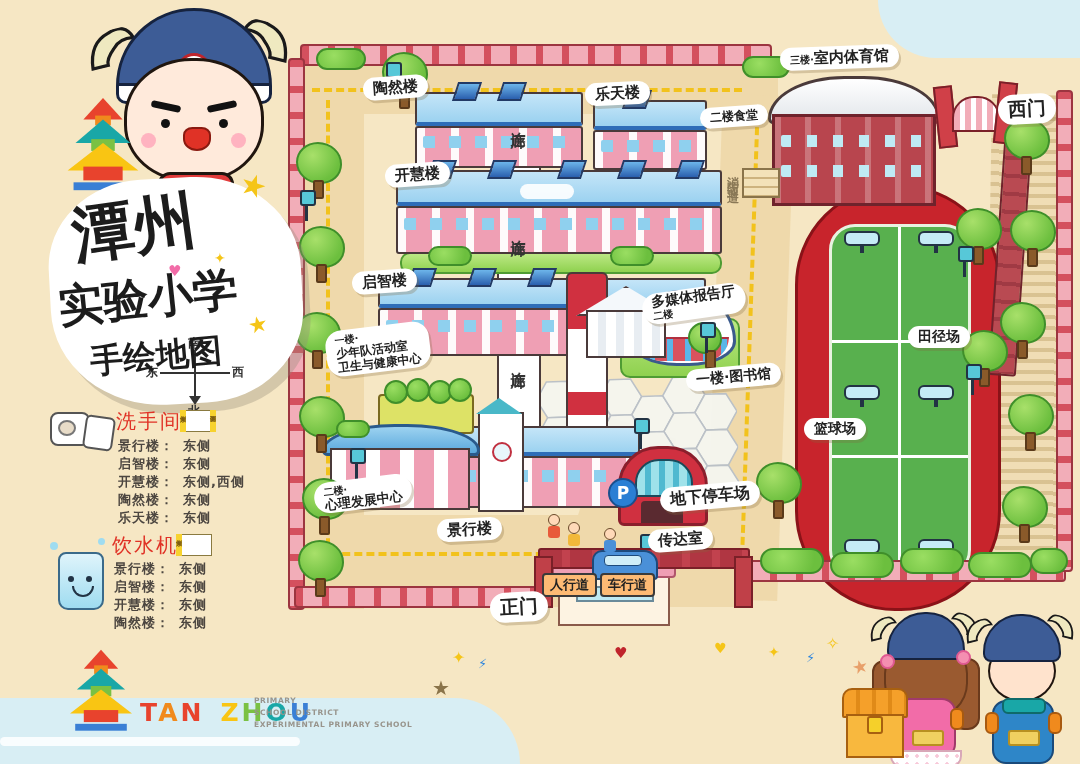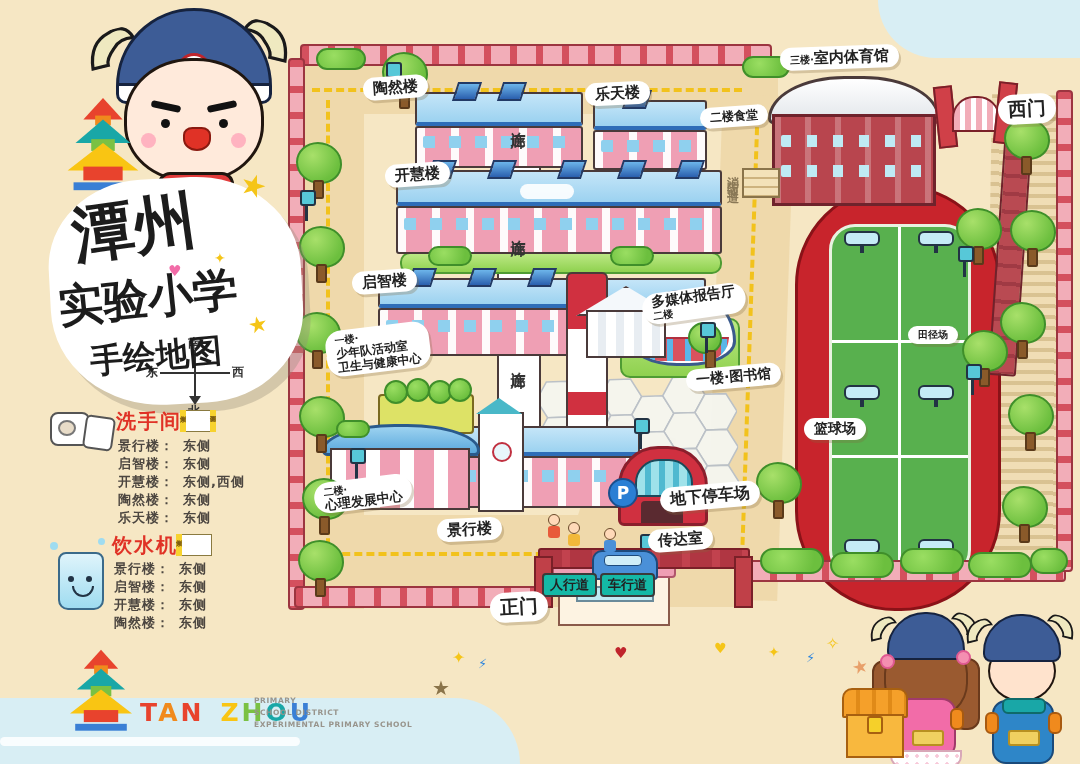--- a/index.html
+++ b/index.html
@@ -4,21 +4,21 @@
 <style>
   html,body{margin:0;padding:0;background:#fff;}
   #stage{position:relative;width:1080px;height:764px;background:#f6e7c4;overflow:hidden;
          font-family:"DejaVu Sans",sans-serif;}
   .abs{position:absolute;}
   
   .bubble{position:absolute;background:#fff;border-radius:16px;padding:2px 10px;font-weight:700;
           color:#222;font-size:15px;white-space:nowrap;box-shadow:2px 3px 0 rgba(130,105,60,.28);z-index:6;}
   .bubble .sm{font-size:10px;}
   .vtext{writing-mode:vertical-rl;text-orientation:upright;}
-  .sign{position:absolute;background:#14b8a6;border:2px solid #3a3a3a;border-radius:4px;font-weight:700;
+  .sign{position:absolute;background:#fdba74;border:2px solid #3a3a3a;border-radius:4px;font-weight:700;
         font-size:13px;color:#222;padding:1px 6px;z-index:6;white-space:nowrap;}
   
   .road{position:absolute;background:#efd9ab;z-index:1;}
   .strip{position:absolute;background:repeating-linear-gradient(180deg,rgba(164,131,63,.30) 0 4px,transparent 4px 11px),#f0ddb5;z-index:1;}
   .lawn{position:absolute;background:linear-gradient(#bce884,#8fd14f);border:2px solid #4f9c33;border-radius:10px;z-index:2;}
   
   .fence{position:absolute;background:repeating-linear-gradient(90deg,#d4505e 0 7px,#f2adb8 7px 26px);
          border:2px solid #9c3540;border-radius:4px;z-index:3;}
   .fencev{background:repeating-linear-gradient(180deg,#d4505e 0 7px,#f2adb8 7px 26px);}
   .redwall{position:absolute;background:repeating-linear-gradient(180deg,#b94a52 0 14px,#a03a44 14px 18px);
@@ -37,21 +37,21 @@
   .bldg{position:absolute;z-index:3;border:2px solid #4a3a3a;border-radius:3px;box-sizing:border-box;}
   .roof{background:linear-gradient(#c4e5f8,#9cd2f0);border-bottom:4px solid #2e6db8;}
   .pinkbody{background:repeating-linear-gradient(90deg,rgba(255,255,255,.95) 0 8px,transparent 8px 34px),#ef9fb4;}
   .winrow{position:absolute;left:6px;right:6px;height:12px;
           background:repeating-linear-gradient(90deg,#8fd0ee 0 12px,transparent 12px 26px);border-radius:2px;}
   .panel{position:absolute;width:20px;height:15px;background:linear-gradient(#6db5ea,#2a5fae);
          border:2px solid #223a66;transform:skewX(-18deg);z-index:4;}
   
   .leg{position:absolute;font-size:13px;font-weight:700;color:#4c4640;letter-spacing:1px;z-index:6;white-space:nowrap;}
   .leg .side{margin-left:9px;}
-  .leg-title{position:absolute;font-size:20px;font-weight:700;color:#e03226;z-index:6;letter-spacing:2px;}
+  .leg-title{position:absolute;font-size:20px;font-weight:400;color:#e03226;z-index:6;letter-spacing:2px;}
   .minibox{position:absolute;background:#fff;border:1px solid #8a7a40;width:34px;height:20px;z-index:6;}
   .minitab{position:absolute;background:#f7d22e;color:#7a5a10;font-size:6px;line-height:6px;font-weight:700;
            writing-mode:vertical-rl;text-orientation:upright;padding:1px 0;}
   
   .titletxt{position:absolute;font-weight:900;color:#1c1c1c;z-index:7;white-space:nowrap;}
   .star{position:absolute;color:#f5c518;z-index:7;}
   
   .en{position:absolute;font-size:7.5px;color:#98948c;letter-spacing:.6px;font-weight:700;z-index:6;}
   .pin{font-weight:900;font-size:25px;letter-spacing:3px;}
   
@@ -383,21 +383,21 @@
     <span class="sm">二楼·</span><br>
     <span style="font-size:13px">心理发展中心</span>
   </div>
   <div class="bubble" style="left:326px;top:326px;transform:rotate(-7deg);line-height:13px">
     <span class="sm">一楼·</span><br>
     <span style="font-size:12px">少年队活动室</span><br>
     <span style="font-size:12px">卫生与健康中心</span>
   </div>
   <div class="bubble" style="left:648px;top:528px;transform:rotate(-4deg)">传达室</div>
   <div class="bubble" style="left:660px;top:484px;font-size:16px;transform:rotate(-5deg)">地下停车场</div>
-  <div class="bubble" style="left:908px;top:326px;font-size:10px">田径场</div>
+  <div class="bubble" style="left:908px;top:326px;font-size:14px">田径场</div>
   <div class="bubble" style="left:804px;top:418px;font-size:14px">篮球场</div>
   <div class="bubble" style="left:490px;top:592px;font-size:19px;transform:rotate(-3deg)">正门</div>
 
   <div class="abs" style="left:82px;top:0;width:230px;height:200px;z-index:4">
     <svg class="abs" viewBox="0 0 40 28" width="52" style="left:4px;top:30px;transform:rotate(-14deg)">
         <use href="#horn" fill="#efe9c0" stroke="#1a1a1a" stroke-width="2.5"></use>
       </svg>
     <svg class="abs" viewBox="0 0 40 28" width="52" style="left:158px;top:22px;transform:scaleX(-1) rotate(-14deg)">
         <use href="#horn" fill="#efe9c0" stroke="#1a1a1a" stroke-width="2.5"></use>
       </svg>

